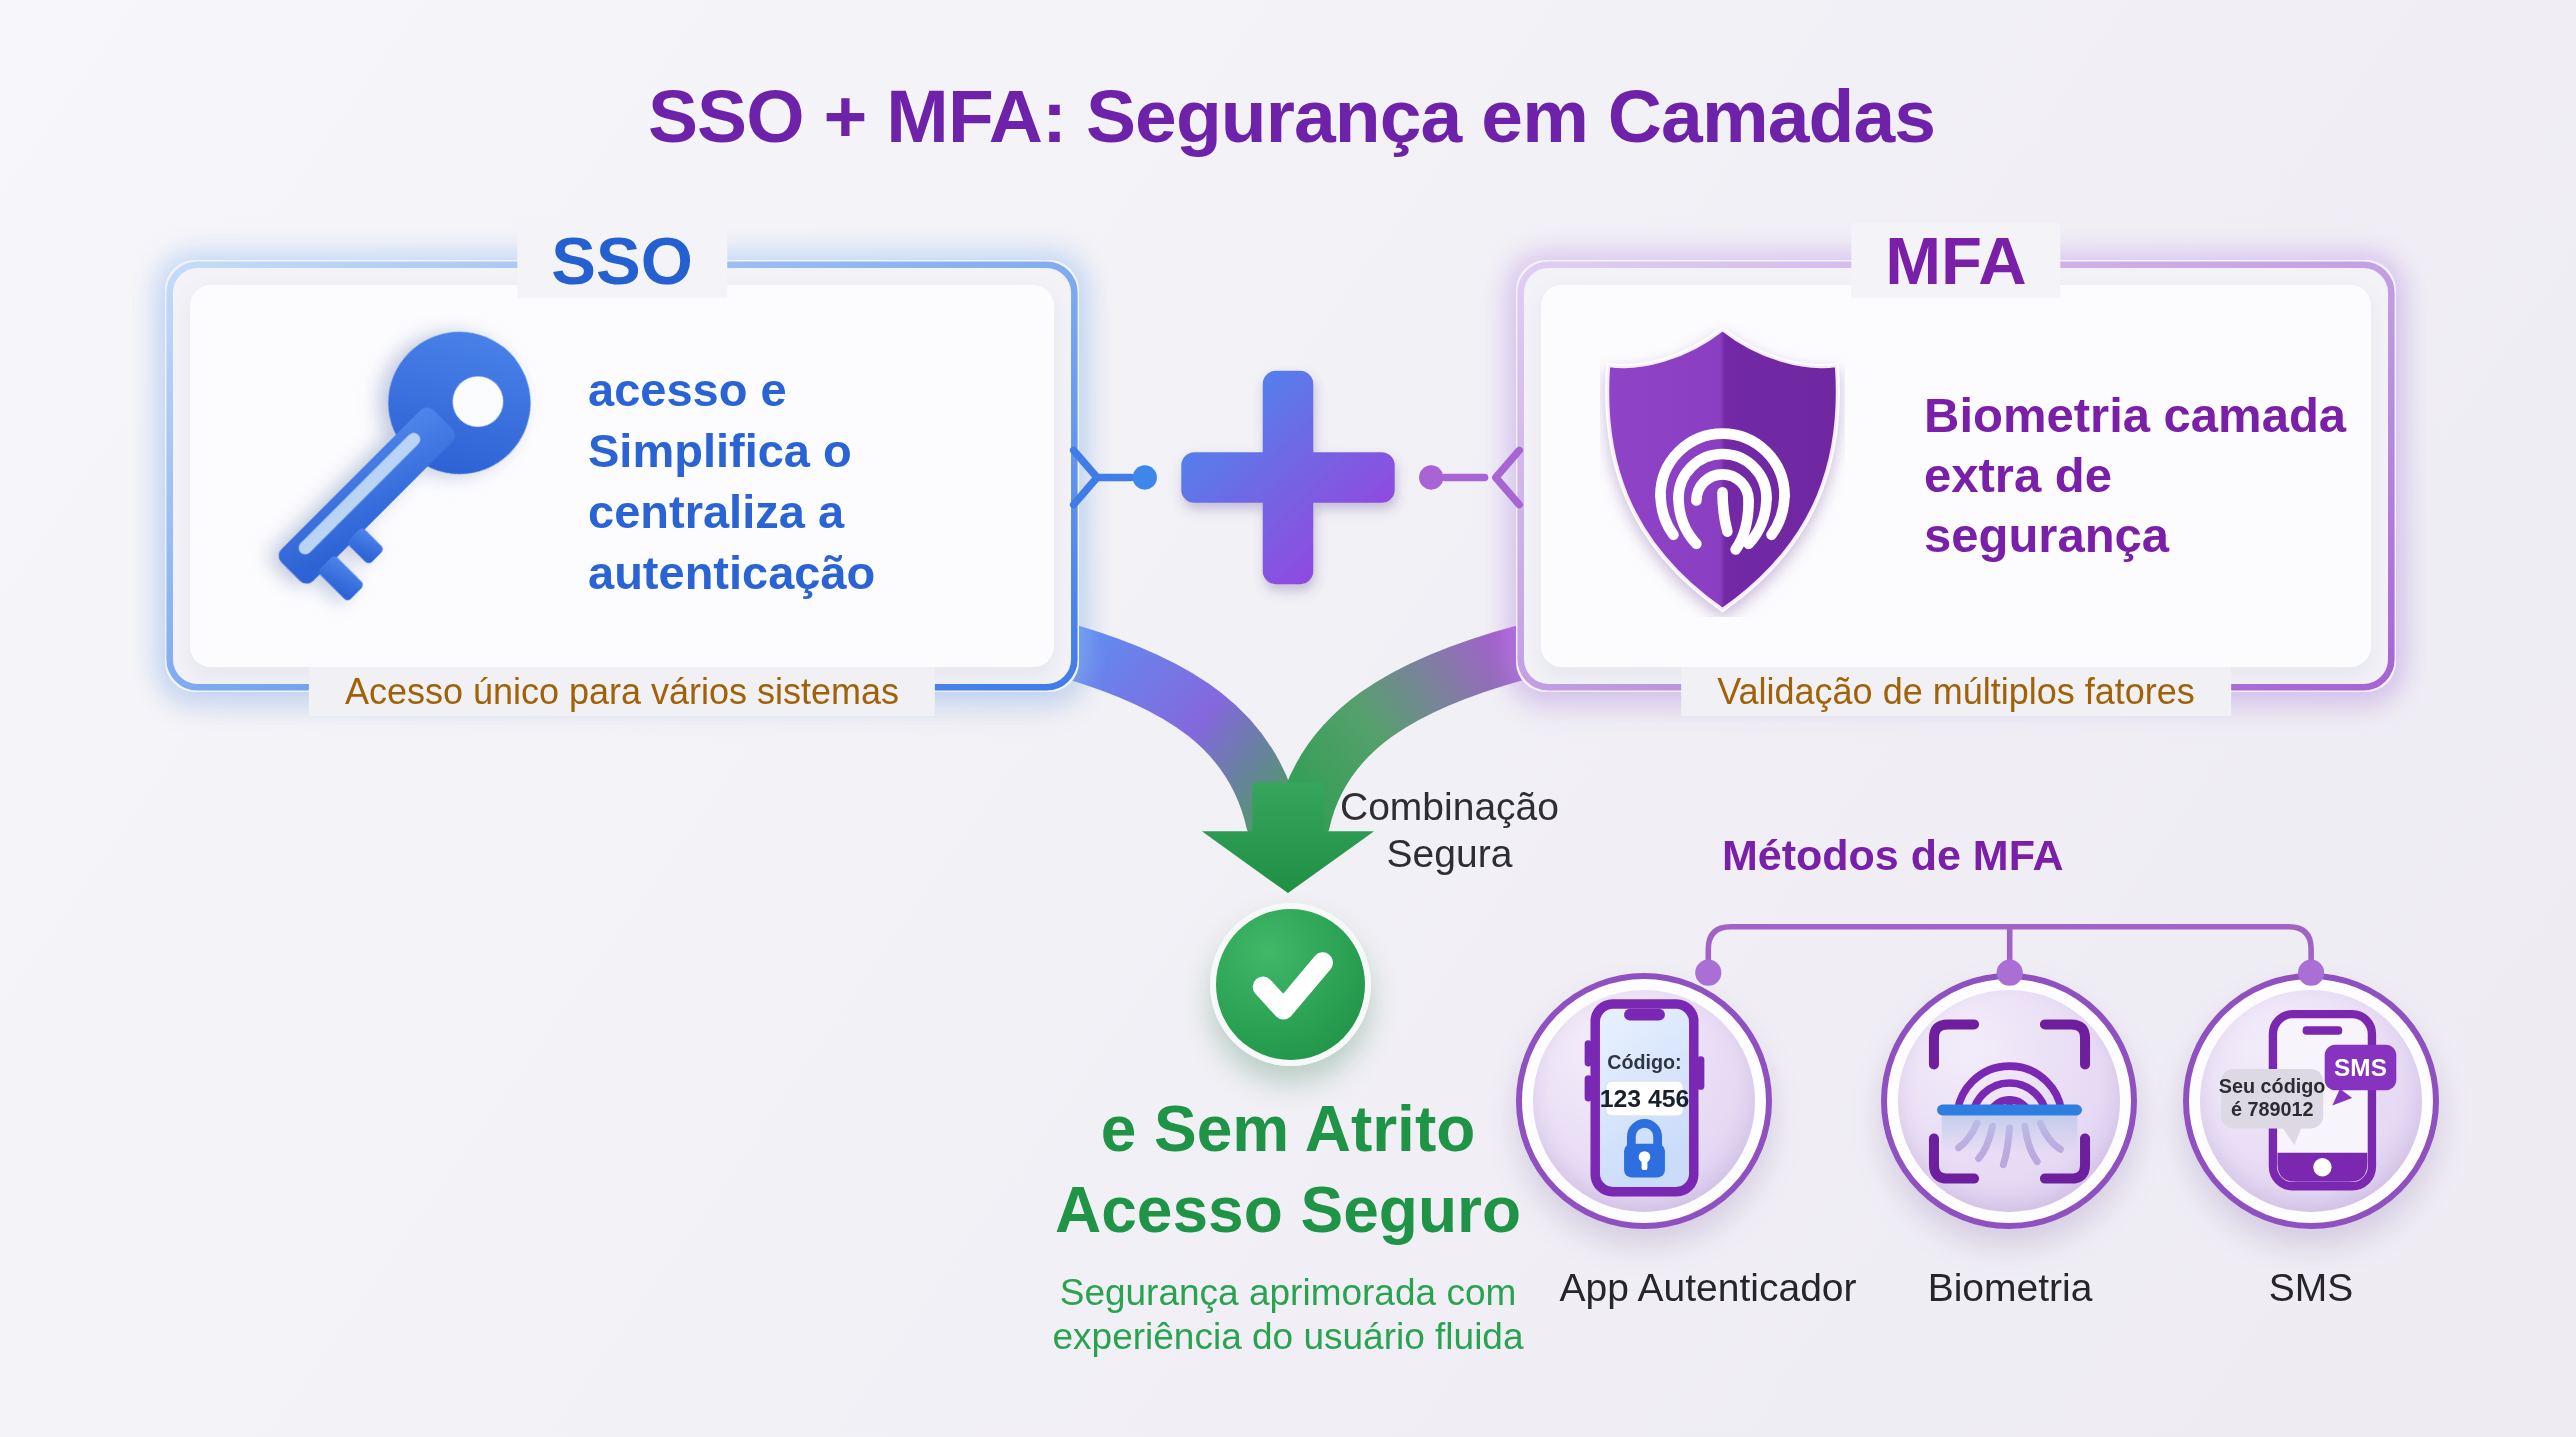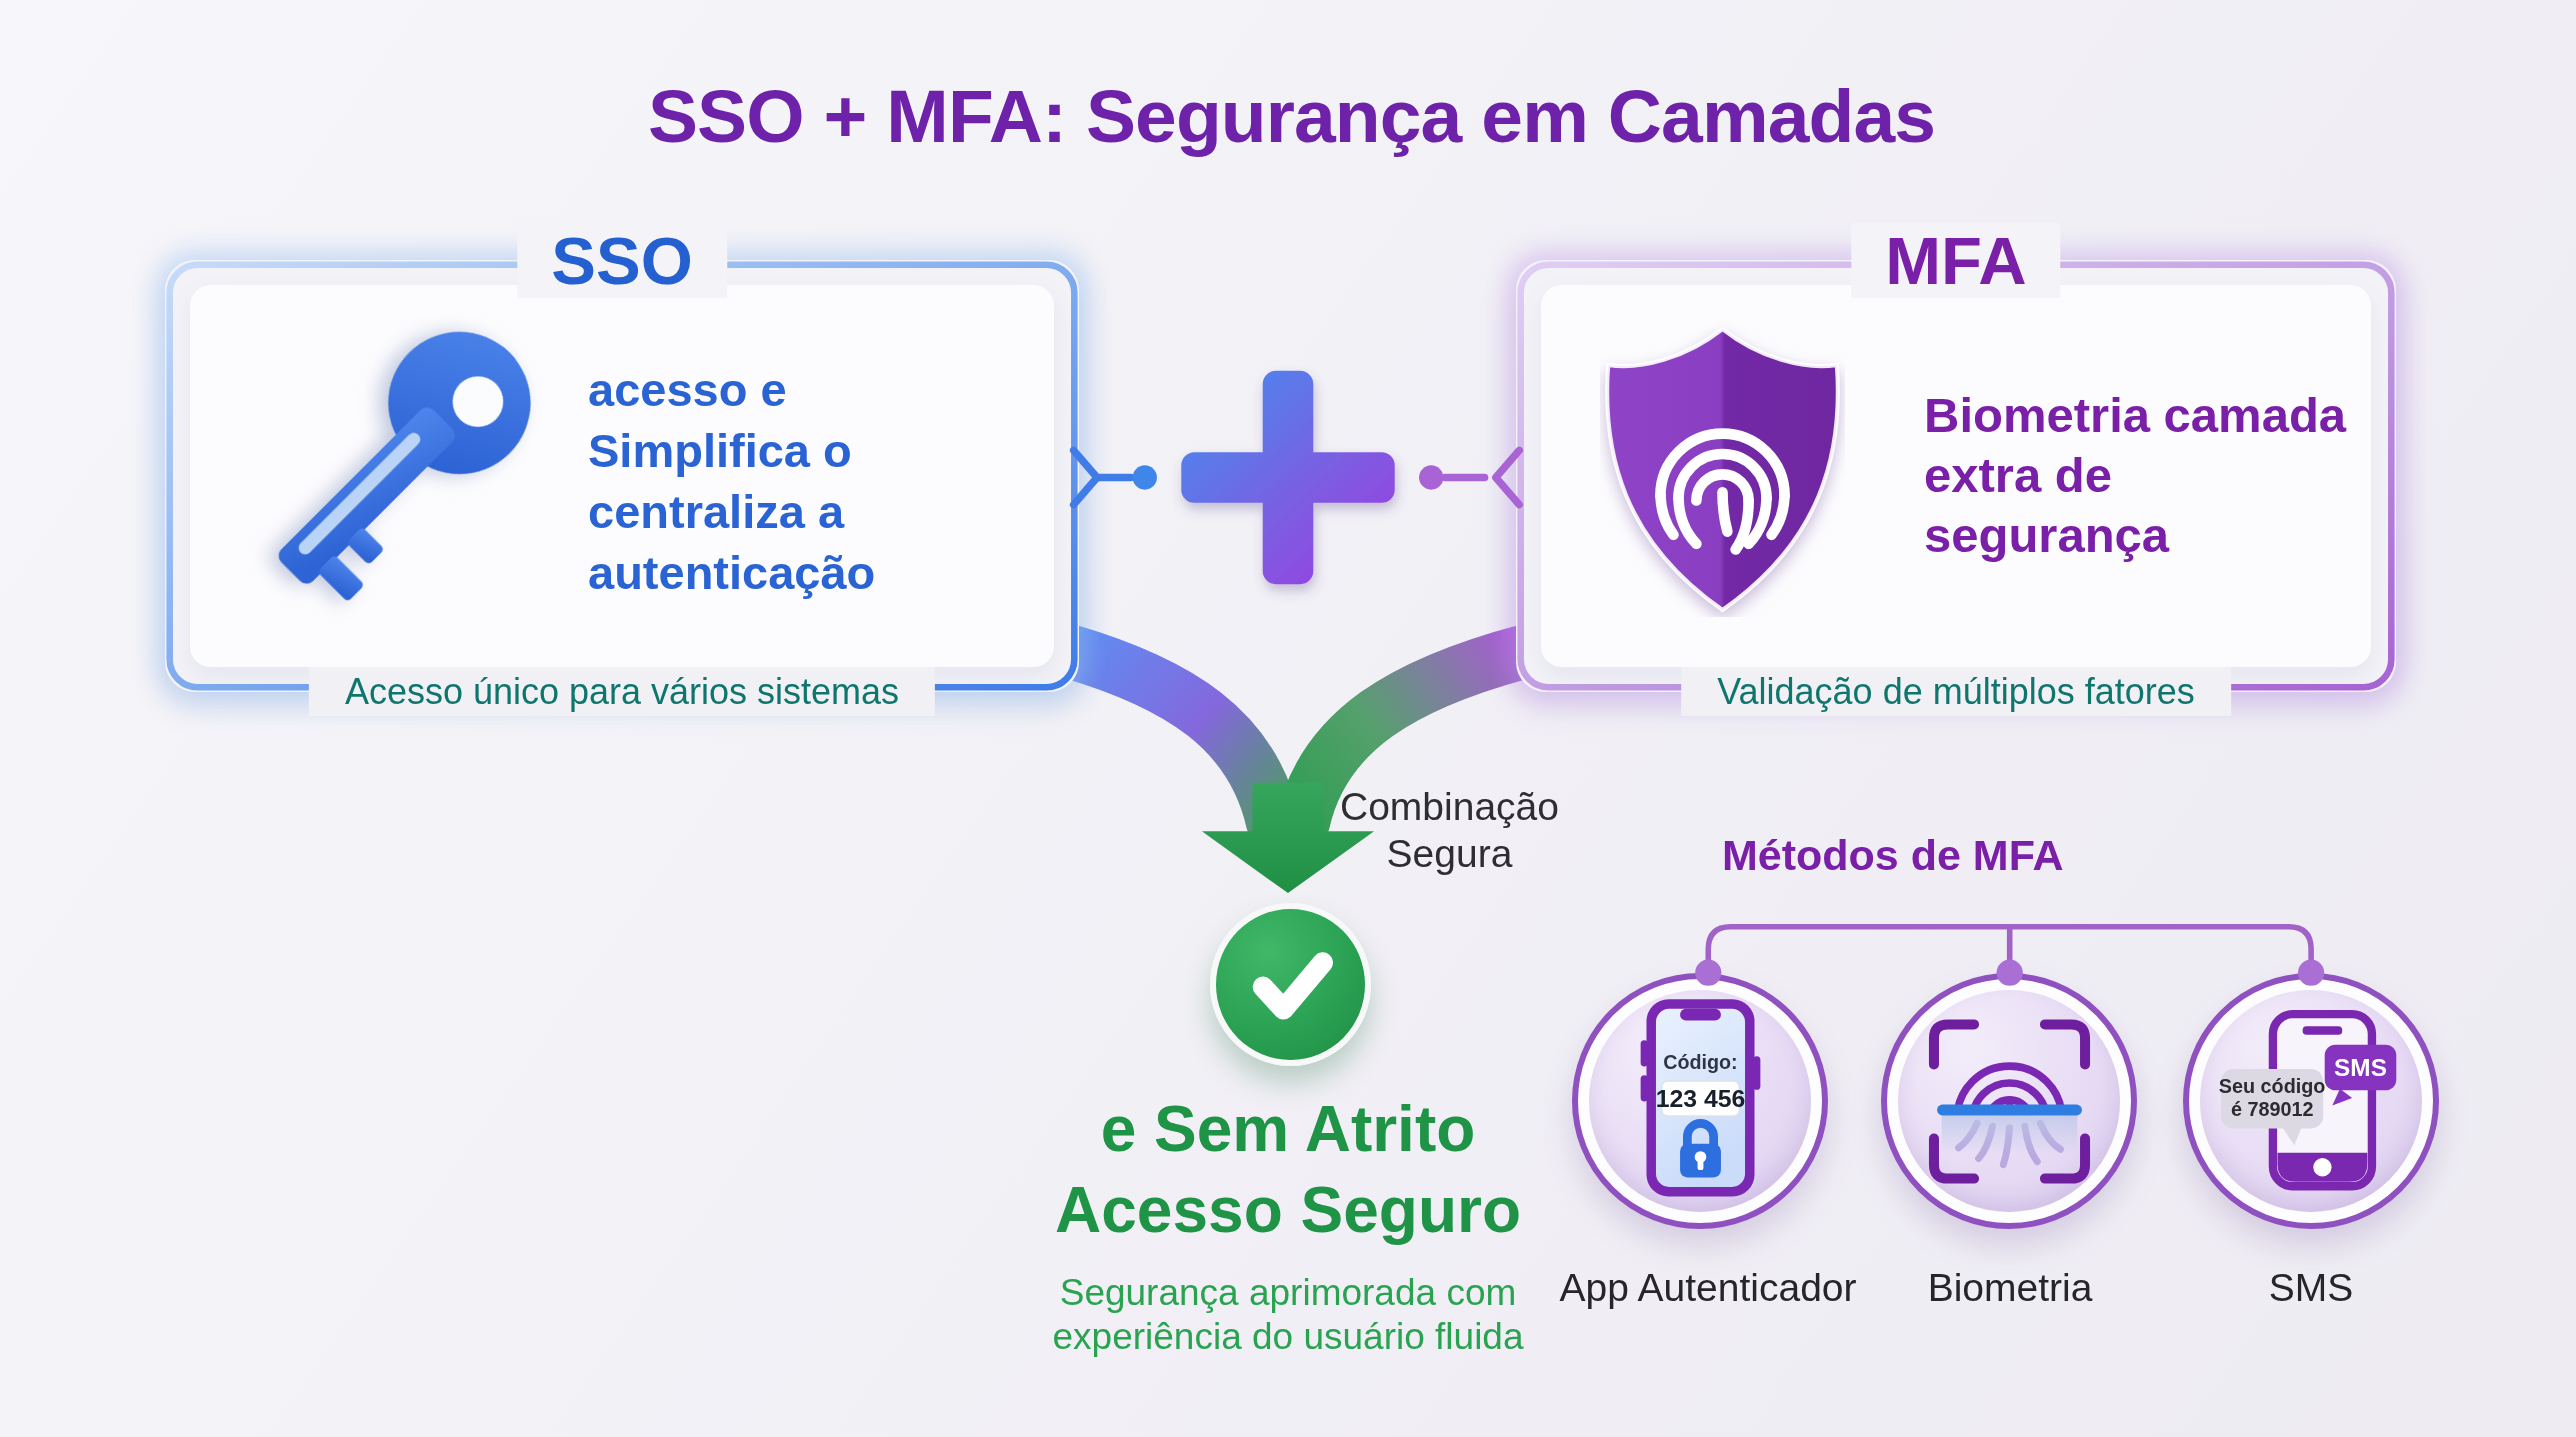--- a/index.html
+++ b/index.html
@@ -23,21 +23,21 @@
            box-shadow:0 0 24px 9.4px rgba(190,150,235,.40),0 15px 32px rgba(140,120,190,.16);}
   .box-border{position:absolute;inset:0;width:100%;height:100%;}
   .box-card{position:absolute;inset:25px;border-radius:20.6px;background:#fcfcfe;
             box-shadow:0 9.4px 22.5px rgba(110,130,180,.10);}
   .box-heading{position:absolute;top:-37px;left:50%;transform:translateX(-50%);
                line-height:75px;padding:0 34px;background:#f4f3f8;font-size:67px;font-weight:700;
                white-space:nowrap;}
   .box.sso .box-heading{color:#2460cf;}
   .box.mfa .box-heading{color:#7a1fa8;}
   .box-caption{position:absolute;bottom:-24px;left:50%;transform:translateX(-50%);
-               line-height:49px;padding:0 36px;background:#f1f0f5;font-size:36px;color:#0f766e;
+               line-height:49px;padding:0 36px;background:#f1f0f5;font-size:36px;color:#a16207;
                white-space:nowrap;}
   .key-icon{position:absolute;left:23.4px;top:54px;}
   .shield-icon{position:absolute;left:84px;top:62px;}
   .box-body{position:absolute;font-weight:700;}
   .sso-body{left:423px;top:99px;font-size:47px;line-height:61px;color:#2a63d4;}
   .mfa-body{left:408px;top:125px;font-size:49px;line-height:60px;color:#7a1fa8;}
 
   
   .combo-label{position:absolute;left:1309px;top:739px;width:281px;z-index:2;text-align:center;
                font-size:39px;line-height:47px;font-weight:500;color:#2e2e32;margin-top:44px;}
@@ -54,21 +54,21 @@
   
   .methods-heading{position:absolute;left:1722px;top:831px;width:562px;z-index:2;text-align:left;
                    font-size:43px;font-weight:700;color:#7a1fa8;}
   .method-circle{position:absolute;top:973px;width:256px;height:256px;z-index:2;border-radius:50%;
                  box-sizing:border-box;border:6.6px solid #9051c0;background:#fdfcfe;
                  box-shadow:0 17px 30px rgba(120,90,160,.22);}
   .method-circle .inner{position:absolute;inset:11.2px;border-radius:50%;
                  background:radial-gradient(circle at 32% 26%,#f3edfa 0%,#e6daf4 60%,#d9c9ee 100%);
                  box-shadow:inset 0 -9.4px 19px rgba(130,100,170,.16);
                  display:flex;align-items:center;justify-content:center;}
-  .method-circle.c1{left:1572px;}
+  .method-circle.c1{left:1516px;}
   .method-circle.c2{left:1881px;}
   .method-circle.c3{left:2183px;}
   .method-label{position:absolute;top:1266px;width:412px;z-index:2;text-align:center;
                 font-size:39px;color:#26262a;}
   .method-label.l1{left:1502px;}
   .method-label.l2{left:1804px;}
   .method-label.l3{left:2105px;}
 </style>
 </head>
 <body>

